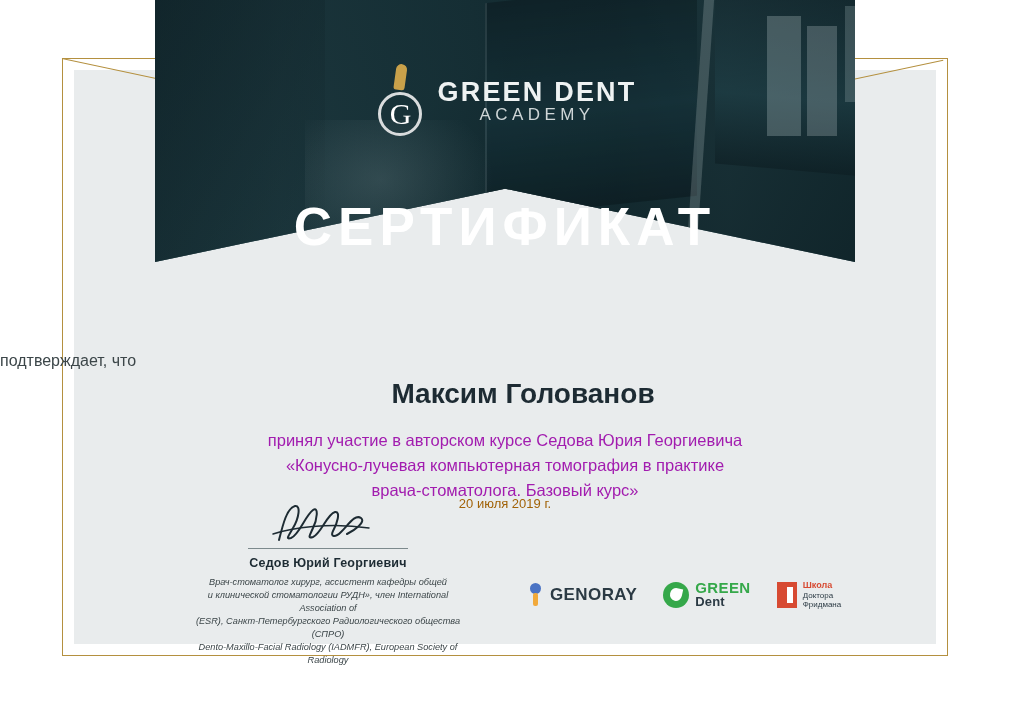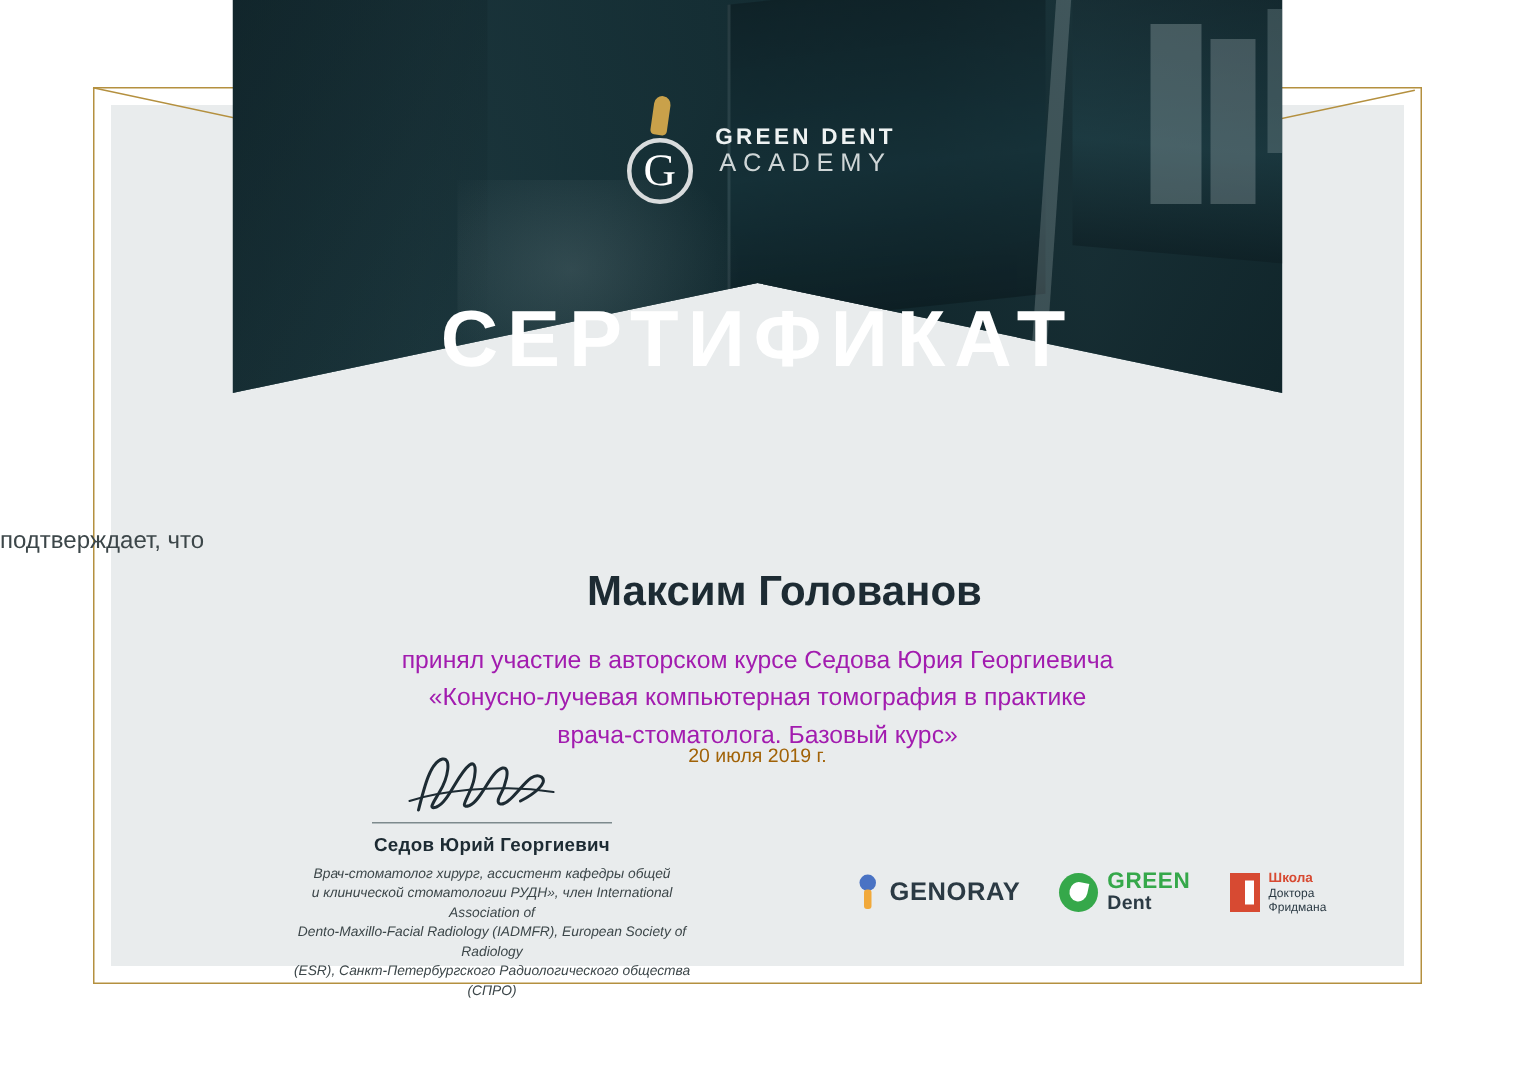--- a/index.html
+++ b/index.html
@@ -145,21 +145,21 @@
     color: #ffffff;
     font-size: 30px;
     font-family: "Liberation Serif", serif;
     letter-spacing: 0;
   }
   .logo-text {
     color: #ffffff;
     line-height: 1.05;
   }
   .logo-text .l1 {
-    font-size: 15px;
+    font-size: 27px;
     letter-spacing: 2.2px;
     font-weight: bold;
     color: #eef2f2;
   }
   .logo-text .l2 {
     font-size: 17px;
     letter-spacing: 4.4px;
     color: #cfd6d7;
     text-align: center;
   }
@@ -242,21 +242,21 @@
     font-size: 9.2px;
     line-height: 1.42;
     color: #3c4649;
     font-style: italic;
     padding: 0 6px;
   }
 
   
   .partners {
     position: absolute;
-    left: 571px;
+    left: 528px;
     top: 570px;
     width: 330px;
     height: 50px;
     display: flex;
     align-items: center;
     gap: 26px;
   }
   .partner {
     display: flex;
     align-items: center;
@@ -358,22 +358,22 @@
       <svg width="170" height="48" viewBox="0 0 170 48">
         <path d="M36 42 C40 26, 44 10, 52 8 C58 7, 56 20, 50 30 C46 37, 42 42, 48 40 C56 37, 62 18, 70 12 C76 8, 74 22, 70 30 C67 37, 64 41, 70 39 C78 36, 84 16, 92 14 C98 13, 94 26, 90 33 C87 39, 92 40, 98 34 C106 26, 112 16, 118 20 C123 24, 112 32, 104 36" fill="none" stroke="#1d2b33" stroke-width="2" stroke-linecap="round"></path>
         <path d="M30 36 C48 30, 86 24, 126 30" fill="none" stroke="#1d2b33" stroke-width="1.4" stroke-linecap="round"></path>
       </svg>
     </div>
     <div class="sig-line"></div>
     <div class="sign-name">Седов Юрий Георгиевич</div>
     <div class="sign-desc">
       <div>Врач-стоматолог хирург, ассистент кафедры общей</div>
       <div>и клинической стоматологии РУДН», член International Association of</div>
+      <div>(ESR), Санкт-Петербургского Радиологического общества (СПРО)</div>
       <div>Dento-Maxillo-Facial Radiology (IADMFR), European Society of Radiology</div>
-      <div>(ESR), Санкт-Петербургского Радиологического общества (СПРО)</div>
     </div>
   </div>
 
   <div class="partners">
     <div class="partner">
       <div class="genoray-mark">
         <div class="dot"></div>
         <div class="stem"></div>
       </div>
       <div class="genoray-text">GENORAY</div>

